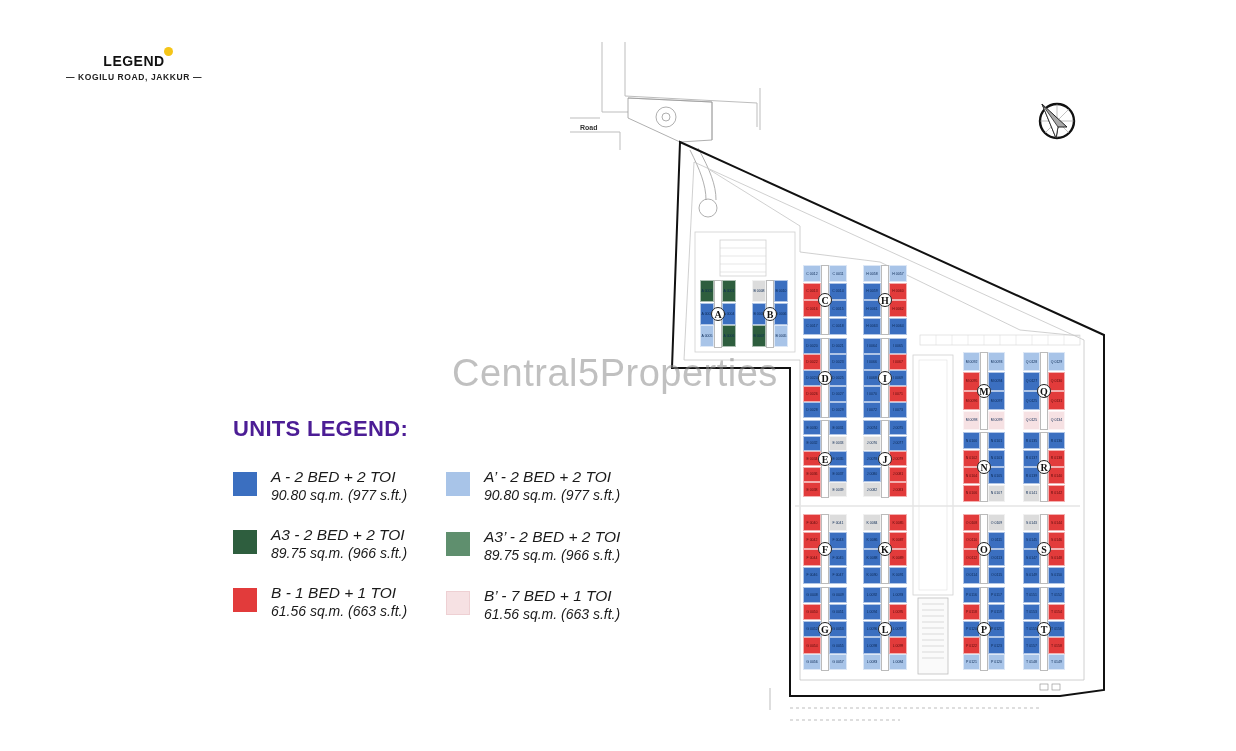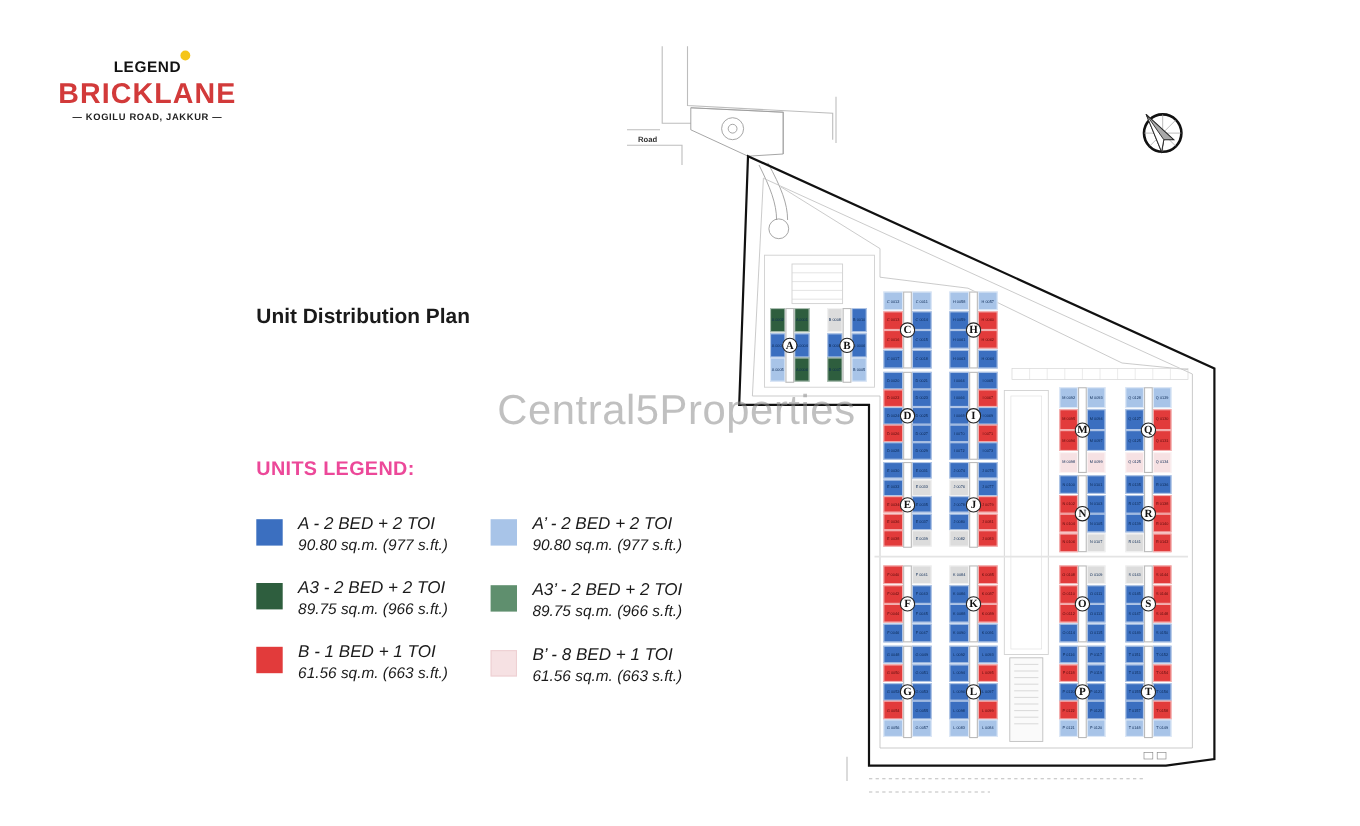--- a/index.html
+++ b/index.html
@@ -12,21 +12,21 @@
   .logo .brand .sun { position: absolute; right: -8px; top: -6px; width: 9px; height: 9px; border-radius: 50%; background: #f5c518; }
   .logo .name { font-weight: 700; font-size: 26px; letter-spacing: 1px; color: #d23a3a; line-height: 28px; margin-top: 1px; }
   .logo .tag { font-size: 8.5px; font-weight: 700; letter-spacing: 0.6px; color: #222; margin-top: 2px; }
 
   
   .title-block { position: absolute; left: 233px; top: 278px; }
   .title-block .t1 { font-weight: 700; font-size: 19px; color: #1a1a1a; }
   .title-block .t2 { font-size: 19px; color: #1a1a1a; margin-top: 2px; }
 
   
-  .legend-title { position: absolute; left: 233px; top: 416px; font-weight: 700; font-size: 18px; color: #ec4899; letter-spacing: 0.3px; }
+  .legend-title { position: absolute; left: 233px; top: 416px; font-weight: 700; font-size: 22px; color: #4c1d95; letter-spacing: 0.3px; }
   .legend-item { position: absolute; display: flex; align-items: flex-start; font-style: italic; }
   .legend-item .sw { width: 24px; height: 24px; margin-top: 5px; margin-right: 14px; flex: none; }
   .legend-item .lbl { font-size: 15.5px; color: #1a1a1a; line-height: 19px; }
   .legend-item .sub { font-size: 14px; color: #1a1a1a; line-height: 18px; }
 
   
   .watermark { position: absolute; left: 452px; top: 352px; font-size: 38px; color: rgba(140,140,140,0.55); letter-spacing: 0.5px; pointer-events: none; z-index: 20; }
 
   
   .plan { position: absolute; left: 0; top: 0; width: 1236px; height: 751px; }
@@ -40,26 +40,24 @@
   .road-label { position: absolute; left: 580px; top: 124px; font-size: 7px; color: #333; font-weight: 700; }
 </style>
 </head>
 <body>
 
 <div class="logo">
   <div class="brand">
     <span>LEGEND</span>
     <span class="sun"></span>
   </div>
-  <div class="name">BRICKLANE</div>
   <div class="tag">— KOGILU ROAD, JAKKUR —</div>
 </div>
 
 <div class="title-block">
-  <div class="t1">Unit Distribution Plan</div>
 </div>
 
 <div class="legend-title">UNITS LEGEND:</div>
 
 <div class="legend-item" style="left:233px; top:467px;">
   <span class="sw" style="background: rgb(59, 111, 192);"></span>
   <div>
       <div class="lbl">A - 2 BED + 2 TOI</div>
       <div class="sub">90.80 sq.m. (977 s.ft.)</div>
     </div>
@@ -71,38 +69,38 @@
       <div class="sub">90.80 sq.m. (977 s.ft.)</div>
     </div>
 </div>
 <div class="legend-item" style="left:233px; top:525px;">
   <span class="sw" style="background: rgb(46, 94, 62);"></span>
   <div>
       <div class="lbl">A3 - 2 BED + 2 TOI</div>
       <div class="sub">89.75 sq.m. (966 s.ft.)</div>
     </div>
 </div>
-<div class="legend-item" style="left:446px; top:527px;">
+<div class="legend-item" style="left:446px; top:527px;text-align:center;">
   <span class="sw" style="background: rgb(95, 143, 110);"></span>
   <div>
       <div class="lbl">A3’ - 2 BED + 2 TOI</div>
       <div class="sub">89.75 sq.m. (966 s.ft.)</div>
     </div>
 </div>
 <div class="legend-item" style="left:233px; top:583px;">
   <span class="sw" style="background: rgb(226, 59, 59);"></span>
   <div>
       <div class="lbl">B - 1 BED + 1 TOI</div>
       <div class="sub">61.56 sq.m. (663 s.ft.)</div>
     </div>
 </div>
 <div class="legend-item" style="left:446px; top:586px;">
   <span class="sw" style="background: rgb(246, 225, 227); border: 0.5px solid rgb(238, 208, 211);"></span>
   <div>
-      <div class="lbl">B’ - 8 BED + 1 TOI</div>
+      <div class="lbl">B’ - 7 BED + 1 TOI</div>
       <div class="sub">61.56 sq.m. (663 s.ft.)</div>
     </div>
 </div>
 
 <div class="plan" id="plan">
   <svg class="site" width="1236" height="751">
 
     <g stroke="#bdbdbd" stroke-width="1" fill="none">
       <path d="M602 42 L602 112 L628 112"></path>
       <path d="M625 42 L625 96 L757 103 L757 127"></path>

